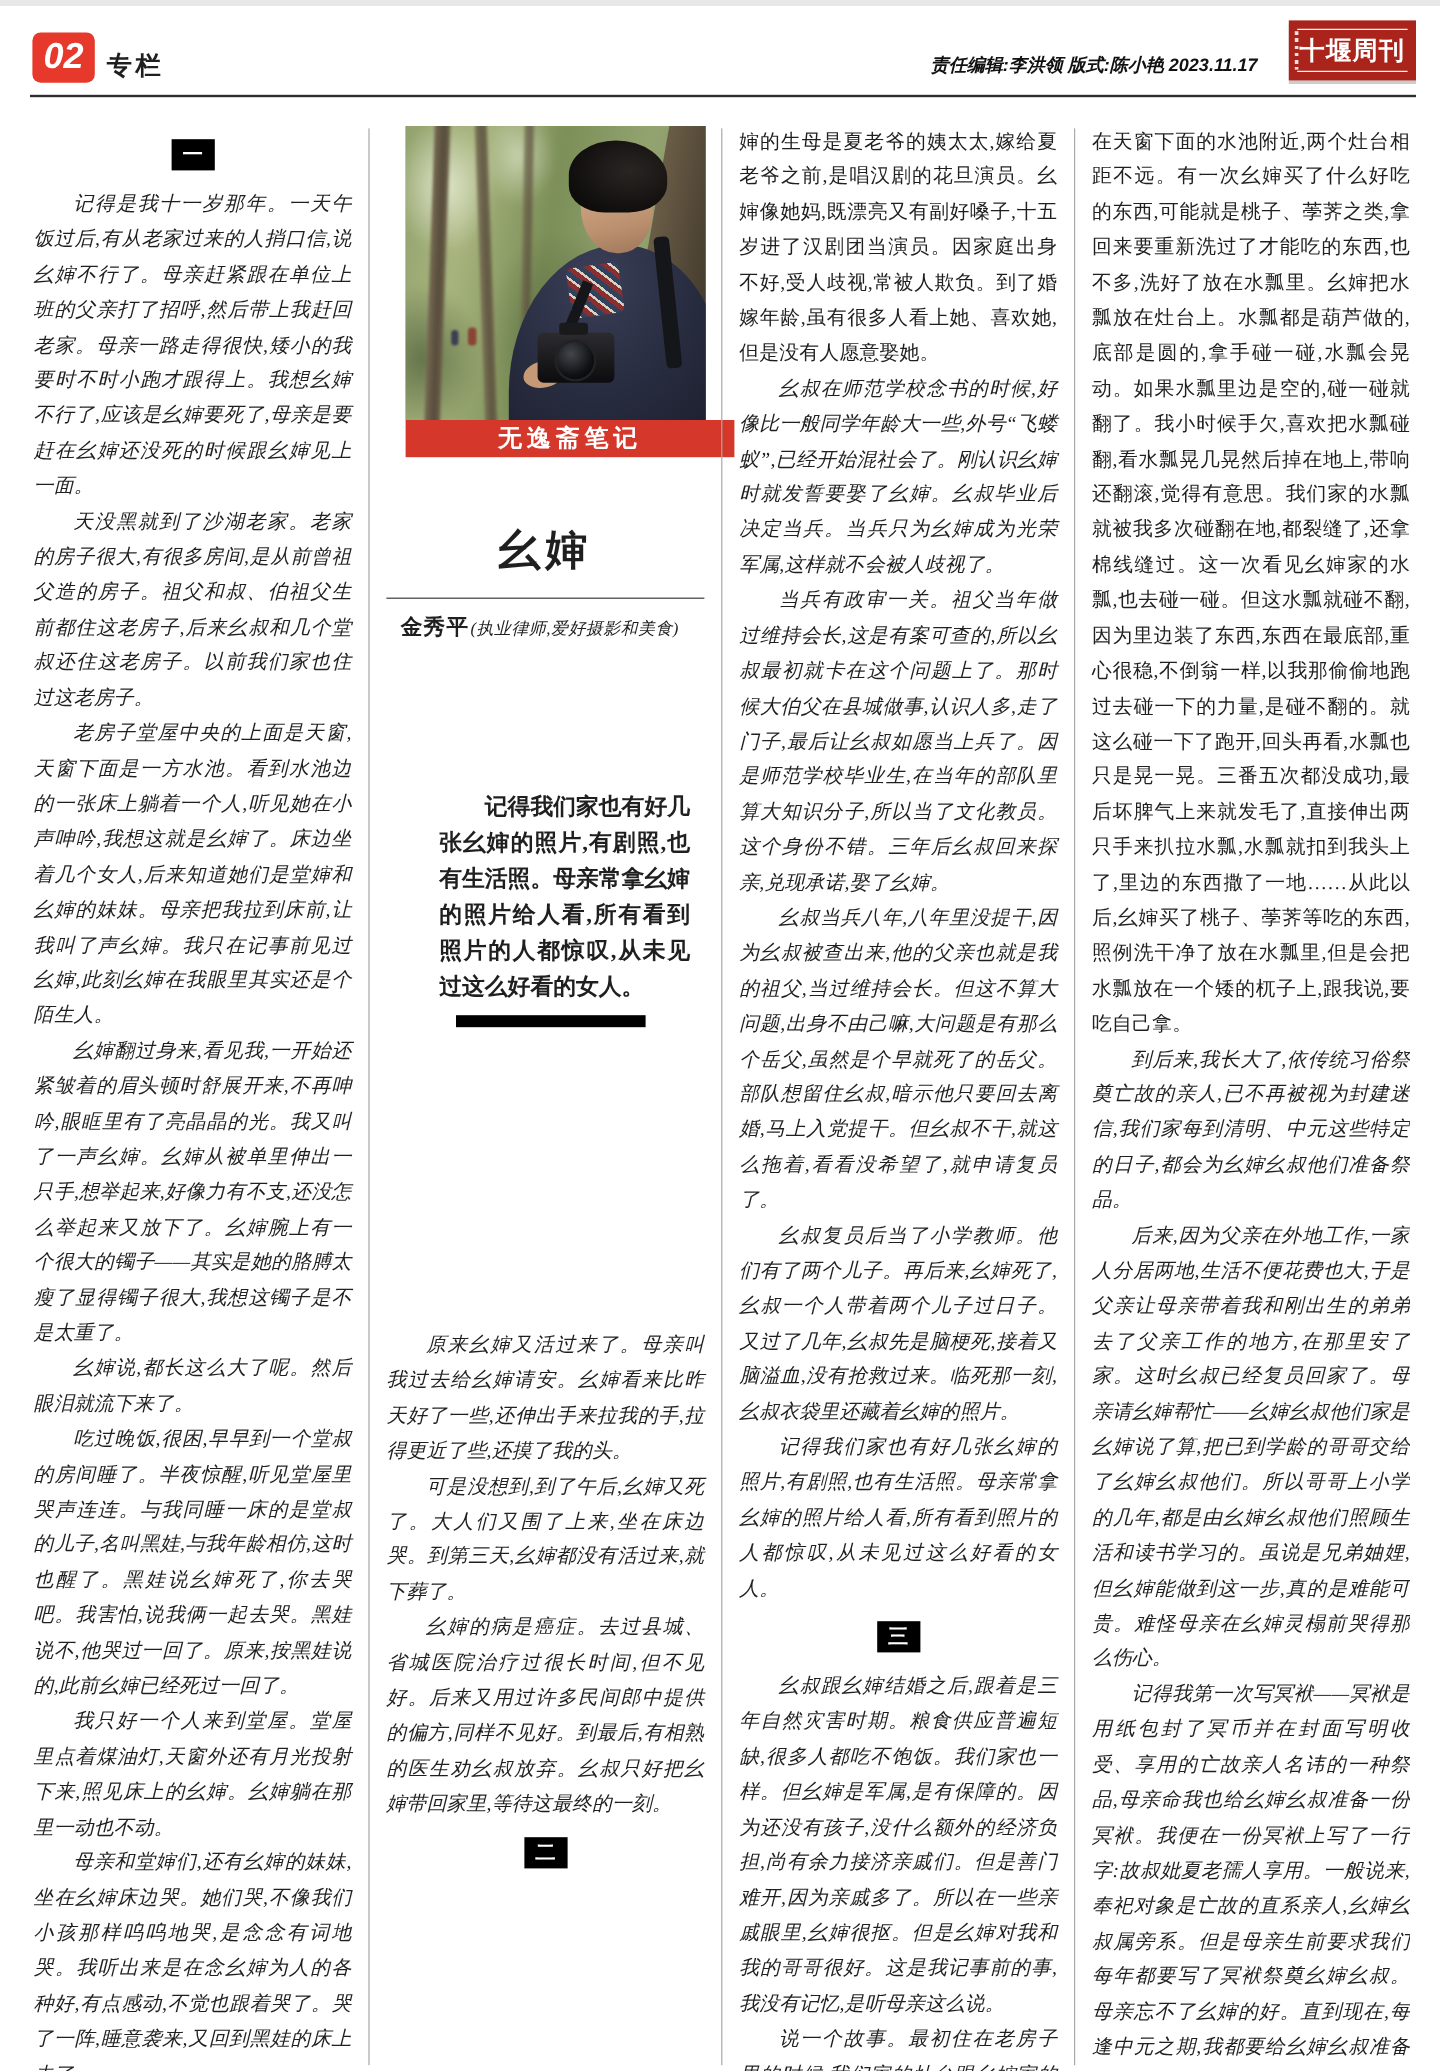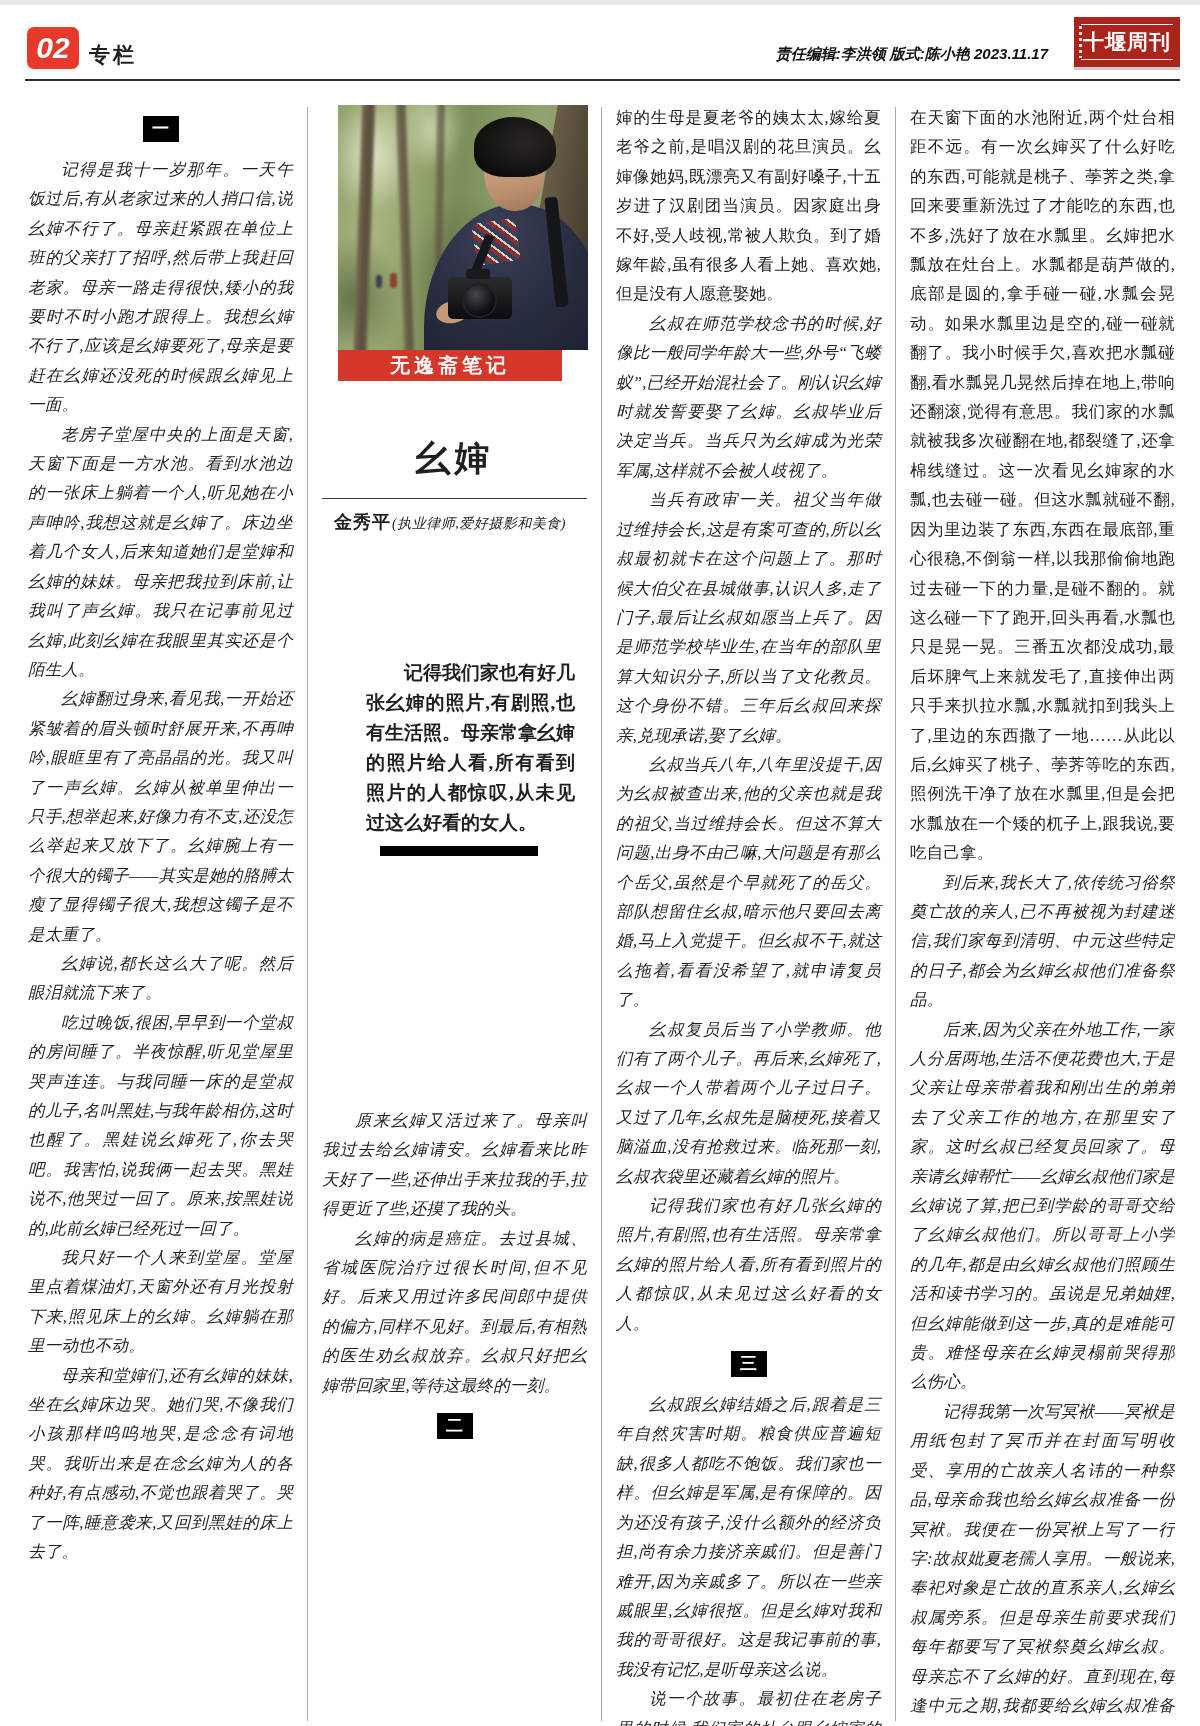--- a/index.html
+++ b/index.html
@@ -26,21 +26,21 @@
   .column{flex:0 0 265px;width:265px;}
   .colsep{flex:0 0 1px;background:#a8a8a8;margin:4px 14px 8px 14px;}
   .body-p{margin:0;font-size:16.5px;line-height:29.4px;text-align:justify;text-justify:inter-ideograph;
           letter-spacing:.2px;}
   .ind{text-indent:2em;font-style:italic;}
   .marker{display:flex;justify-content:center;align-items:center;height:52px;}
   .marker span{display:block;width:36px;height:26px;background:#000;color:#fff;
                font:700 17px/26px "Liberation Sans",sans-serif;text-align:center;}
 
   
-  .banner{width:224px;height:31px;margin-left:16px;background:var(--accent,#d5382a);color:#fff;
+  .banner{width:274px;height:31px;margin-left:16px;background:var(--accent,#d5382a);color:#fff;
           font:700 20px "Liberation Sans",sans-serif;display:flex;align-items:center;justify-content:center;
           letter-spacing:4px;}
   .a-title{margin:54px 0 16px 0;text-align:center;font-size:35px;font-weight:700;letter-spacing:4px;}
   .trule{height:0;border-bottom:1.5px solid #3c3c3c;margin-bottom:11px;}
   .byline{margin-left:12px;font-size:14px;white-space:nowrap;}
   .byline b{font-size:18px;letter-spacing:1px;margin-right:1px;}
   .byline span{font-style:italic;letter-spacing:.5px;}
   .quote{margin:124px 12px 0 44px;font-weight:700;font-size:19px;line-height:30px;
          text-align:justify;text-indent:2em;}
   .qbar{width:158px;height:10px;background:#000;margin:8px 0 0 58px;}
@@ -95,20 +95,21 @@
     <div class="masthead">
       <span class="mast-inner">十堰周刊</span>
     </div>
   </header>
   <main class="columns">
       <div class="column">
         <div class="marker">
           <span>一</span>
         </div>
         <p class="body-p ind">记得是我十一岁那年。一天午饭过后,有从老家过来的人捎口信,说幺婶不行了。母亲赶紧跟在单位上班的父亲打了招呼,然后带上我赶回老家。母亲一路走得很快,矮小的我要时不时小跑才跟得上。我想幺婶不行了,应该是幺婶要死了,母亲是要赶在幺婶还没死的时候跟幺婶见上一面。</p>
+        <p class="body-p ind">天没黑就到了沙湖老家。老家的房子很大,有很多房间,是从前曾祖父造的房子。祖父和叔、伯祖父生前都住这老房子,后来幺叔和几个堂叔还住这老房子。以前我们家也住过这老房子。</p>
         <p class="body-p ind">老房子堂屋中央的上面是天窗,天窗下面是一方水池。看到水池边的一张床上躺着一个人,听见她在小声呻吟,我想这就是幺婶了。床边坐着几个女人,后来知道她们是堂婶和幺婶的妹妹。母亲把我拉到床前,让我叫了声幺婶。我只在记事前见过幺婶,此刻幺婶在我眼里其实还是个陌生人。</p>
         <p class="body-p ind">幺婶翻过身来,看见我,一开始还紧皱着的眉头顿时舒展开来,不再呻吟,眼眶里有了亮晶晶的光。我又叫了一声幺婶。幺婶从被单里伸出一只手,想举起来,好像力有不支,还没怎么举起来又放下了。幺婶腕上有一个很大的镯子——其实是她的胳膊太瘦了显得镯子很大,我想这镯子是不是太重了。</p>
         <p class="body-p ind">幺婶说,都长这么大了呢。然后眼泪就流下来了。</p>
         <p class="body-p ind">吃过晚饭,很困,早早到一个堂叔的房间睡了。半夜惊醒,听见堂屋里哭声连连。与我同睡一床的是堂叔的儿子,名叫黑娃,与我年龄相仿,这时也醒了。黑娃说幺婶死了,你去哭吧。我害怕,说我俩一起去哭。黑娃说不,他哭过一回了。原来,按黑娃说的,此前幺婶已经死过一回了。</p>
         <p class="body-p ind">我只好一个人来到堂屋。堂屋里点着煤油灯,天窗外还有月光投射下来,照见床上的幺婶。幺婶躺在那里一动也不动。</p>
         <p class="body-p ind">母亲和堂婶们,还有幺婶的妹妹,坐在幺婶床边哭。她们哭,不像我们小孩那样呜呜地哭,是念念有词地哭。我听出来是在念幺婶为人的各种好,有点感动,不觉也跟着哭了。哭了一阵,睡意袭来,又回到黑娃的床上去了。</p>
       </div>
       <div class="colsep"></div>
       <div class="column">
         <div class="photo">
@@ -131,20 +132,21 @@
     <div class="ph-lens"></div>
   </div>
         <div class="banner">无逸斋笔记</div>
         <h1 class="a-title">幺婶</h1>
         <div class="trule"></div>
         <div class="byline"><b>金秀平</b><span>(执业律师,爱好摄影和美食)</span></div>
         <div class="quote">记得我们家也有好几张幺婶的照片,有剧照,也有生活照。母亲常拿幺婶的照片给人看,所有看到照片的人都惊叹,从未见过这么好看的女人。</div>
         <div class="qbar"></div>
         <div style="height: 250px;"></div>
         <p class="body-p ind">原来幺婶又活过来了。母亲叫我过去给幺婶请安。幺婶看来比昨天好了一些,还伸出手来拉我的手,拉得更近了些,还摸了我的头。</p>
+        <p class="body-p ind">可是没想到,到了午后,幺婶又死了。大人们又围了上来,坐在床边哭。到第三天,幺婶都没有活过来,就下葬了。</p>
         <p class="body-p ind">幺婶的病是癌症。去过县城、省城医院治疗过很长时间,但不见好。后来又用过许多民间郎中提供的偏方,同样不见好。到最后,有相熟的医生劝幺叔放弃。幺叔只好把幺婶带回家里,等待这最终的一刻。</p>
         <div class="marker">
           <span>二</span>
         </div>
       </div>
       <div class="colsep"></div>
       <div class="column">
         <p class="body-p">婶的生母是夏老爷的姨太太,嫁给夏老爷之前,是唱汉剧的花旦演员。幺婶像她妈,既漂亮又有副好嗓子,十五岁进了汉剧团当演员。因家庭出身不好,受人歧视,常被人欺负。到了婚嫁年龄,虽有很多人看上她、喜欢她,但是没有人愿意娶她。</p>
         <p class="body-p ind">幺叔在师范学校念书的时候,好像比一般同学年龄大一些,外号“飞蝼蚁”,已经开始混社会了。刚认识幺婶时就发誓要娶了幺婶。幺叔毕业后决定当兵。当兵只为幺婶成为光荣军属,这样就不会被人歧视了。</p>
         <p class="body-p ind">当兵有政审一关。祖父当年做过维持会长,这是有案可查的,所以幺叔最初就卡在这个问题上了。那时候大伯父在县城做事,认识人多,走了门子,最后让幺叔如愿当上兵了。因是师范学校毕业生,在当年的部队里算大知识分子,所以当了文化教员。这个身份不错。三年后幺叔回来探亲,兑现承诺,娶了幺婶。</p>

